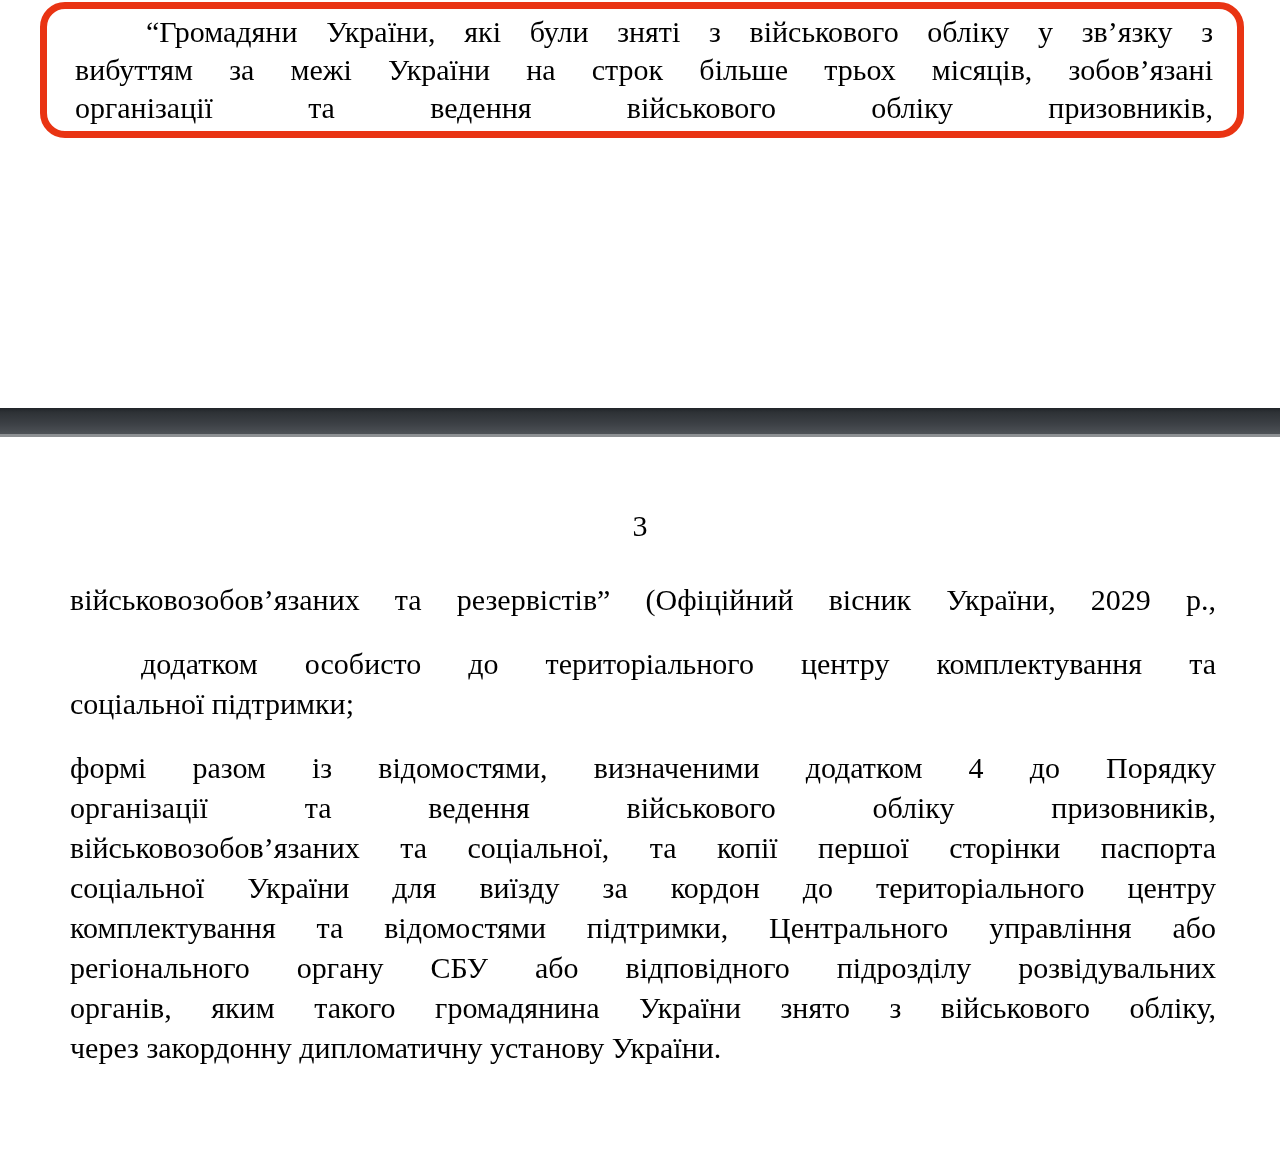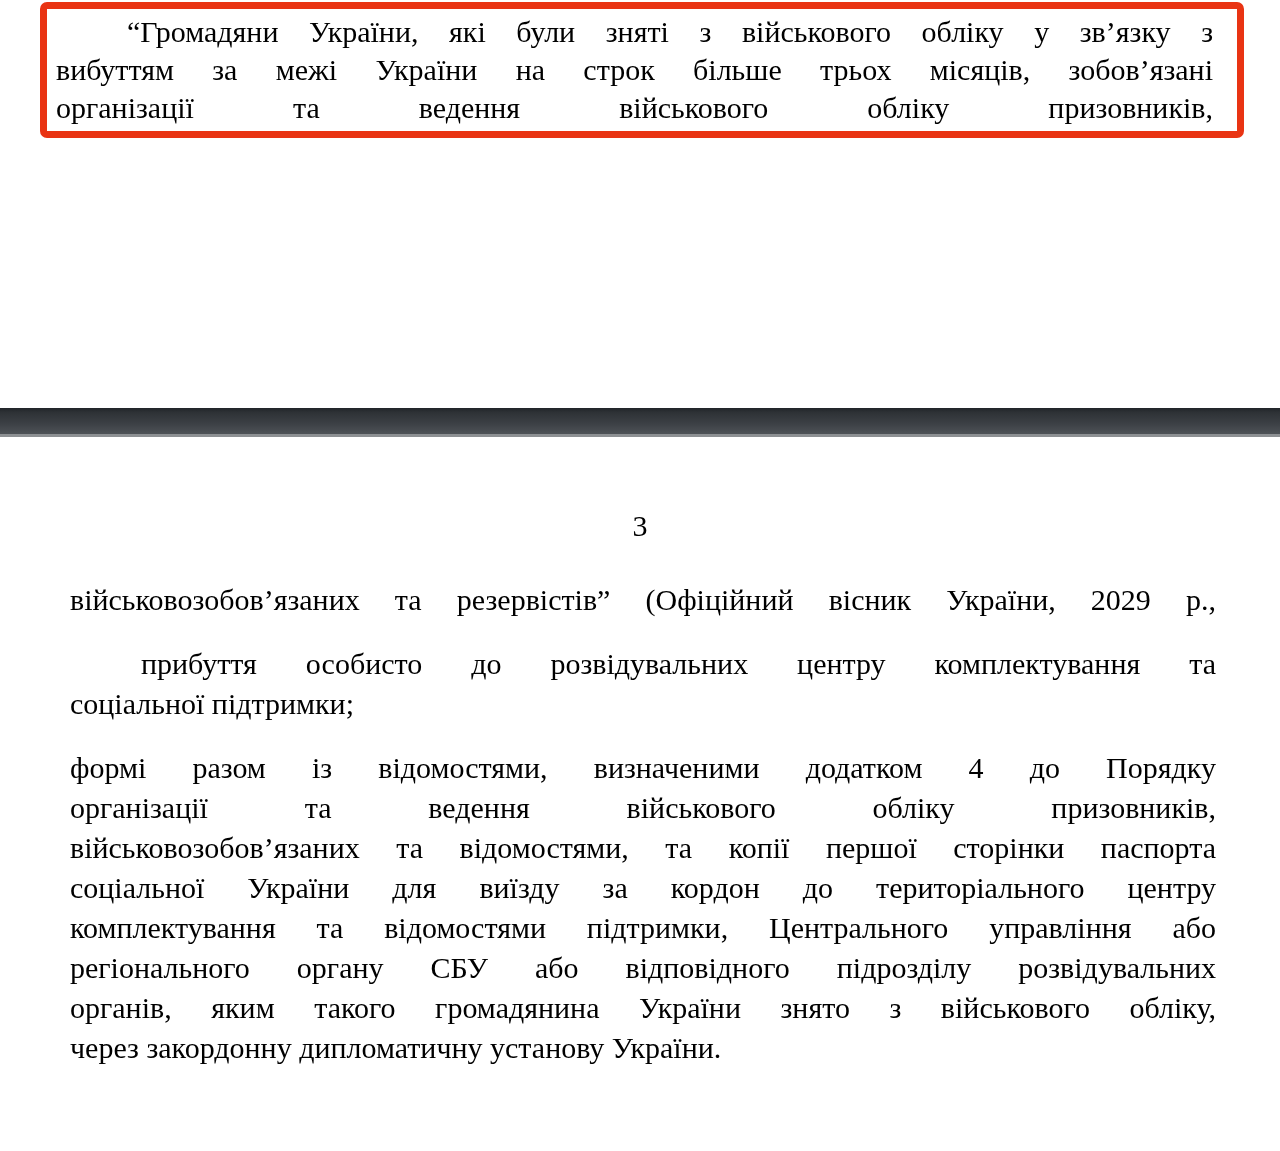--- a/index.html
+++ b/index.html
@@ -28,22 +28,22 @@
   }
   .indent { text-indent: 71px; }
 
   
   .redbox {
     position: absolute;
     left: 40px; top: 2px;
     width: 1204px;
     box-sizing: border-box;
     border: 7px solid #e93413;
-    border-radius: 7px;
-    padding: 4px 24px 4px 9px;
+    border-radius: 25px;
+    padding: 4px 24px 4px 28px;
     background: #ffffff;
   }
   .redbox .line { height: 38px; line-height: 38px; }
 
   
   .pagebar {
     position: absolute;
     left: 0; top: 408px;
     width: 1280px; height: 26px;
     background: linear-gradient(180deg, #212529 0%, #2e3236 18%, #3c4045 60%, #4e5257 100%);
@@ -81,28 +81,28 @@
 
 <div class="pagenum">3</div>
 
 <div class="bodytext">
 
   <div class="para">
     <div class="line jline">військовозобов’язаних та резервістів” (Офіційний вісник України, 2029 р.,</div>
   </div>
 
   <div class="para">
-    <div class="line jline indent">прибуття особисто до розвідувальних центру комплектування та</div>
+    <div class="line jline indent">додатком особисто до територіального центру комплектування та</div>
     <div class="line">соціальної підтримки;</div>
   </div>
 
   <div class="para">
     <div class="line jline">формі разом із відомостями, визначеними додатком 4 до Порядку</div>
     <div class="line jline">організації та ведення військового обліку призовників,</div>
-    <div class="line jline">військовозобов’язаних та відомостями, та копії першої сторінки паспорта</div>
+    <div class="line jline">військовозобов’язаних та соціальної, та копії першої сторінки паспорта</div>
     <div class="line jline">соціальної України для виїзду за кордон до територіального центру</div>
     <div class="line jline">комплектування та відомостями підтримки, Центрального управління або</div>
     <div class="line jline">регіонального органу СБУ або відповідного підрозділу розвідувальних</div>
     <div class="line jline">органів, яким такого громадянина України знято з військового обліку,</div>
     <div class="line">через закордонну дипломатичну установу України.</div>
   </div>
 
 </div>
 
 </body></html>

